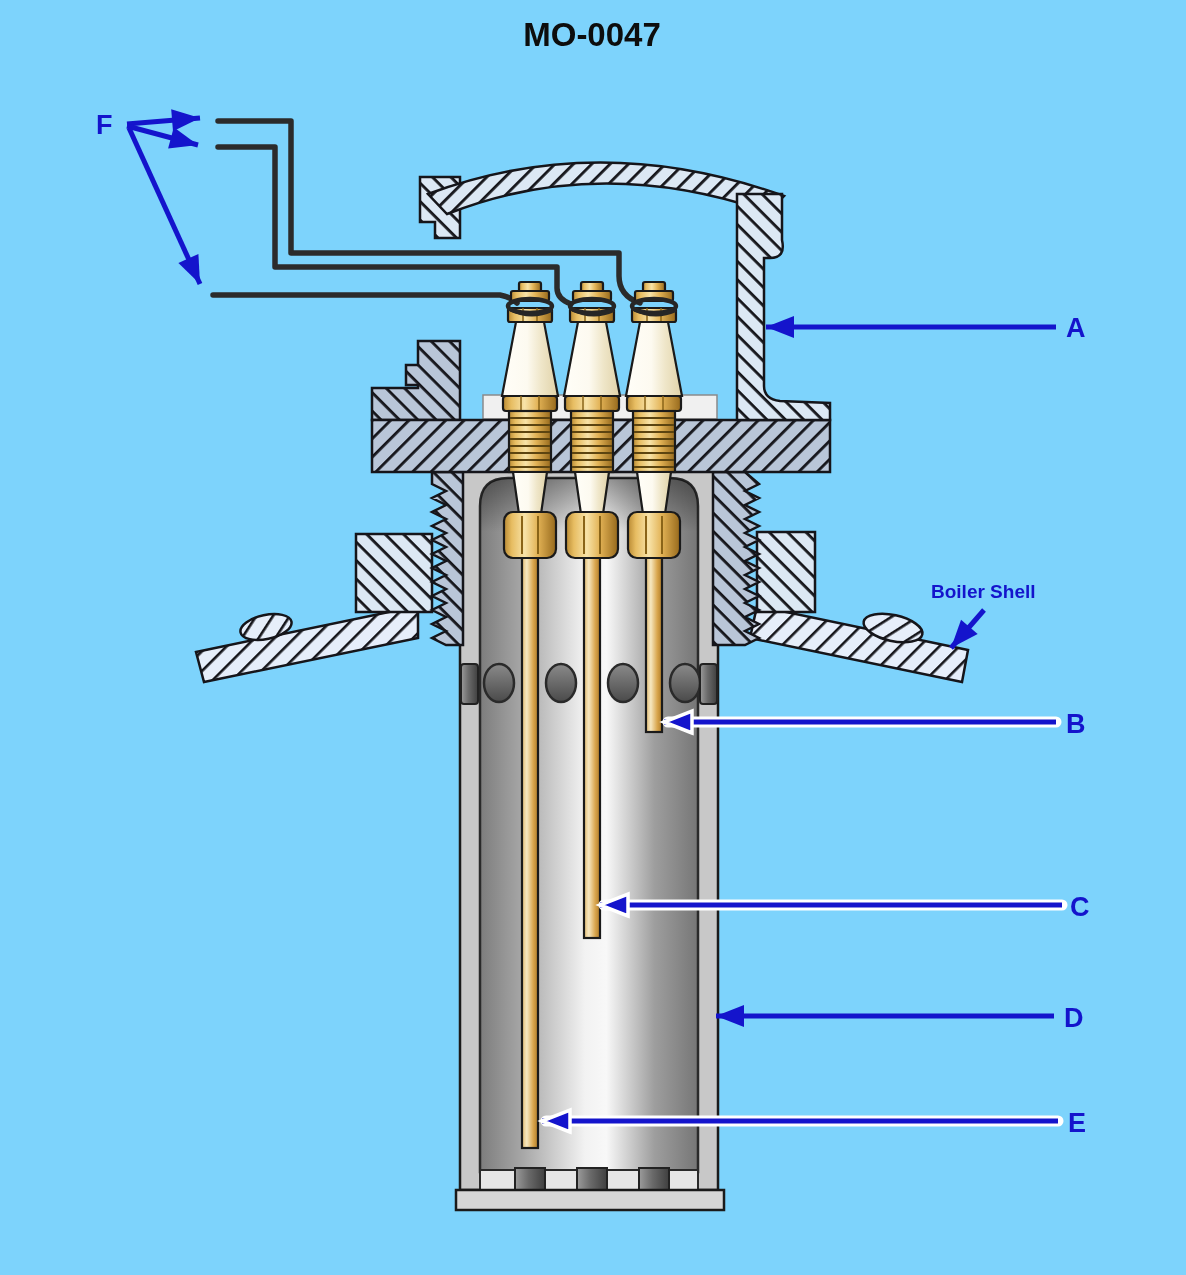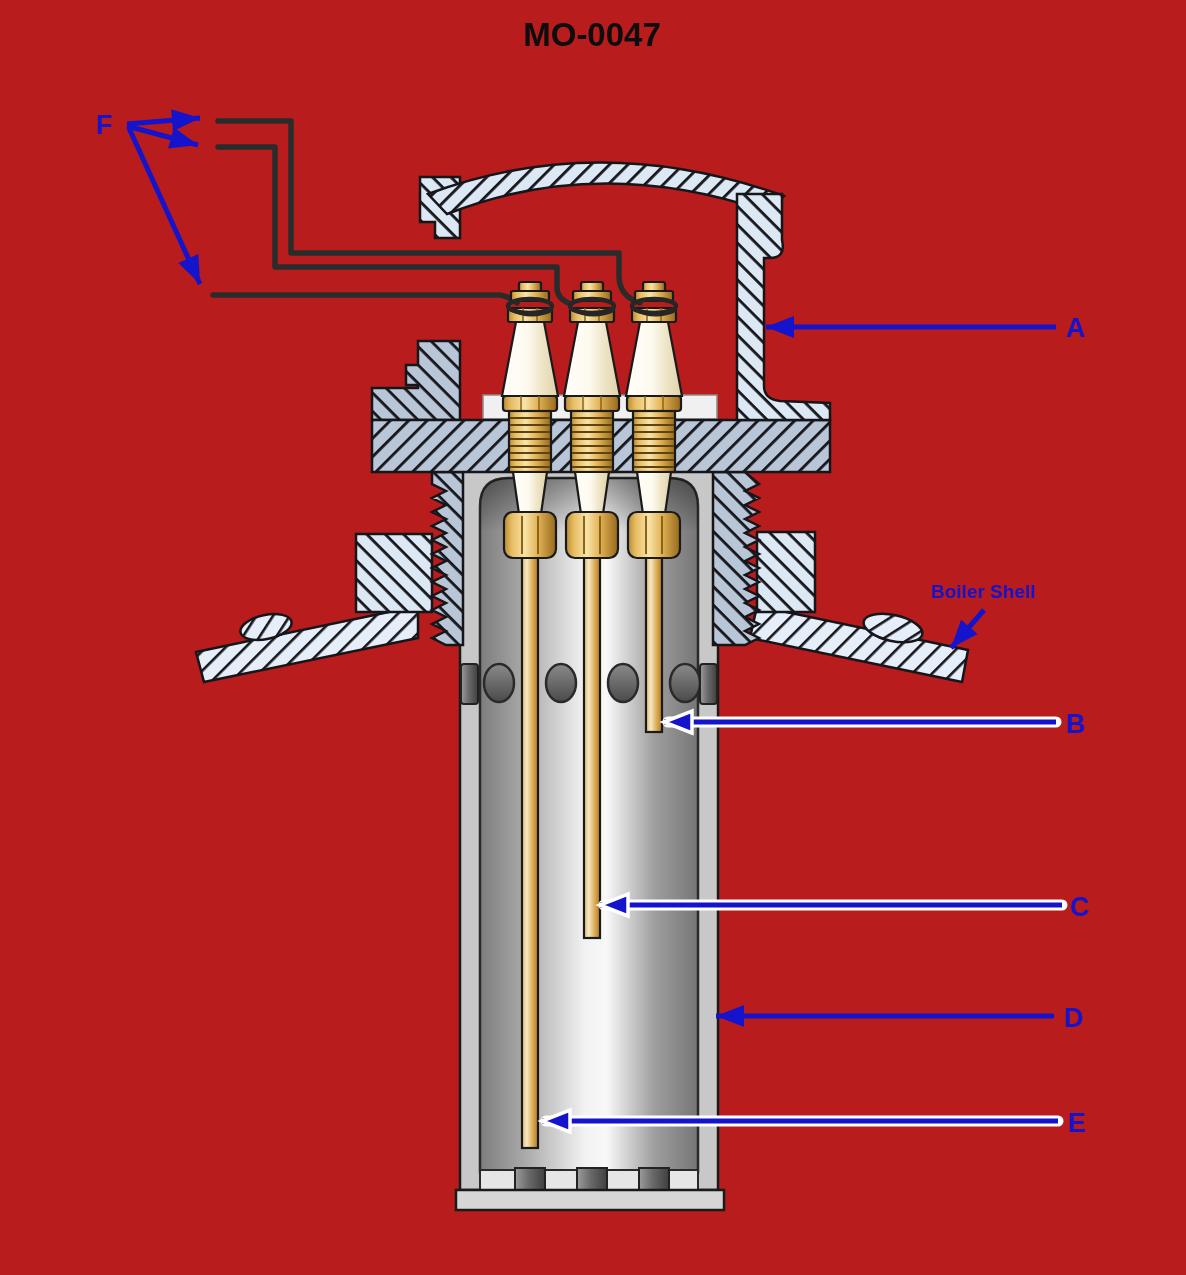--- a/index.html
+++ b/index.html
@@ -1,16 +1,16 @@
 <!DOCTYPE html>
 <html><head>
 <meta charset="utf-8">
 <style>
   html,body{margin:0;padding:0;background:#ffffff;}
-  .stage{position:relative;width:1186px;height:1275px;background:#b91c1c;overflow:hidden;
+  .stage{position:relative;width:1186px;height:1275px;background:#7dd3fc;overflow:hidden;
          font-family:"Liberation Sans", sans-serif;}
   svg{display:block;}
   .title-text{font-family:"Liberation Sans", sans-serif;font-weight:bold;font-size:33px;fill:#0d0d0d;}
   .callout-text{font-family:"Liberation Sans", sans-serif;font-weight:bold;font-size:27px;fill:#1414cc;}
   .callout-small{font-family:"Liberation Sans", sans-serif;font-weight:bold;font-size:19px;fill:#1414cc;}
   .hatched{stroke:#15151a;stroke-width:2.5;}
   .wire{fill:none;stroke:#2b2b2b;stroke-width:5.5;stroke-linejoin:round;stroke-linecap:round;}
   .ln{stroke:#1414cc;stroke-width:5;}
   .lncase{stroke:#ffffff;stroke-width:11;stroke-linecap:round;}
   .metal{stroke:#1a1a1a;stroke-width:2.2;}

